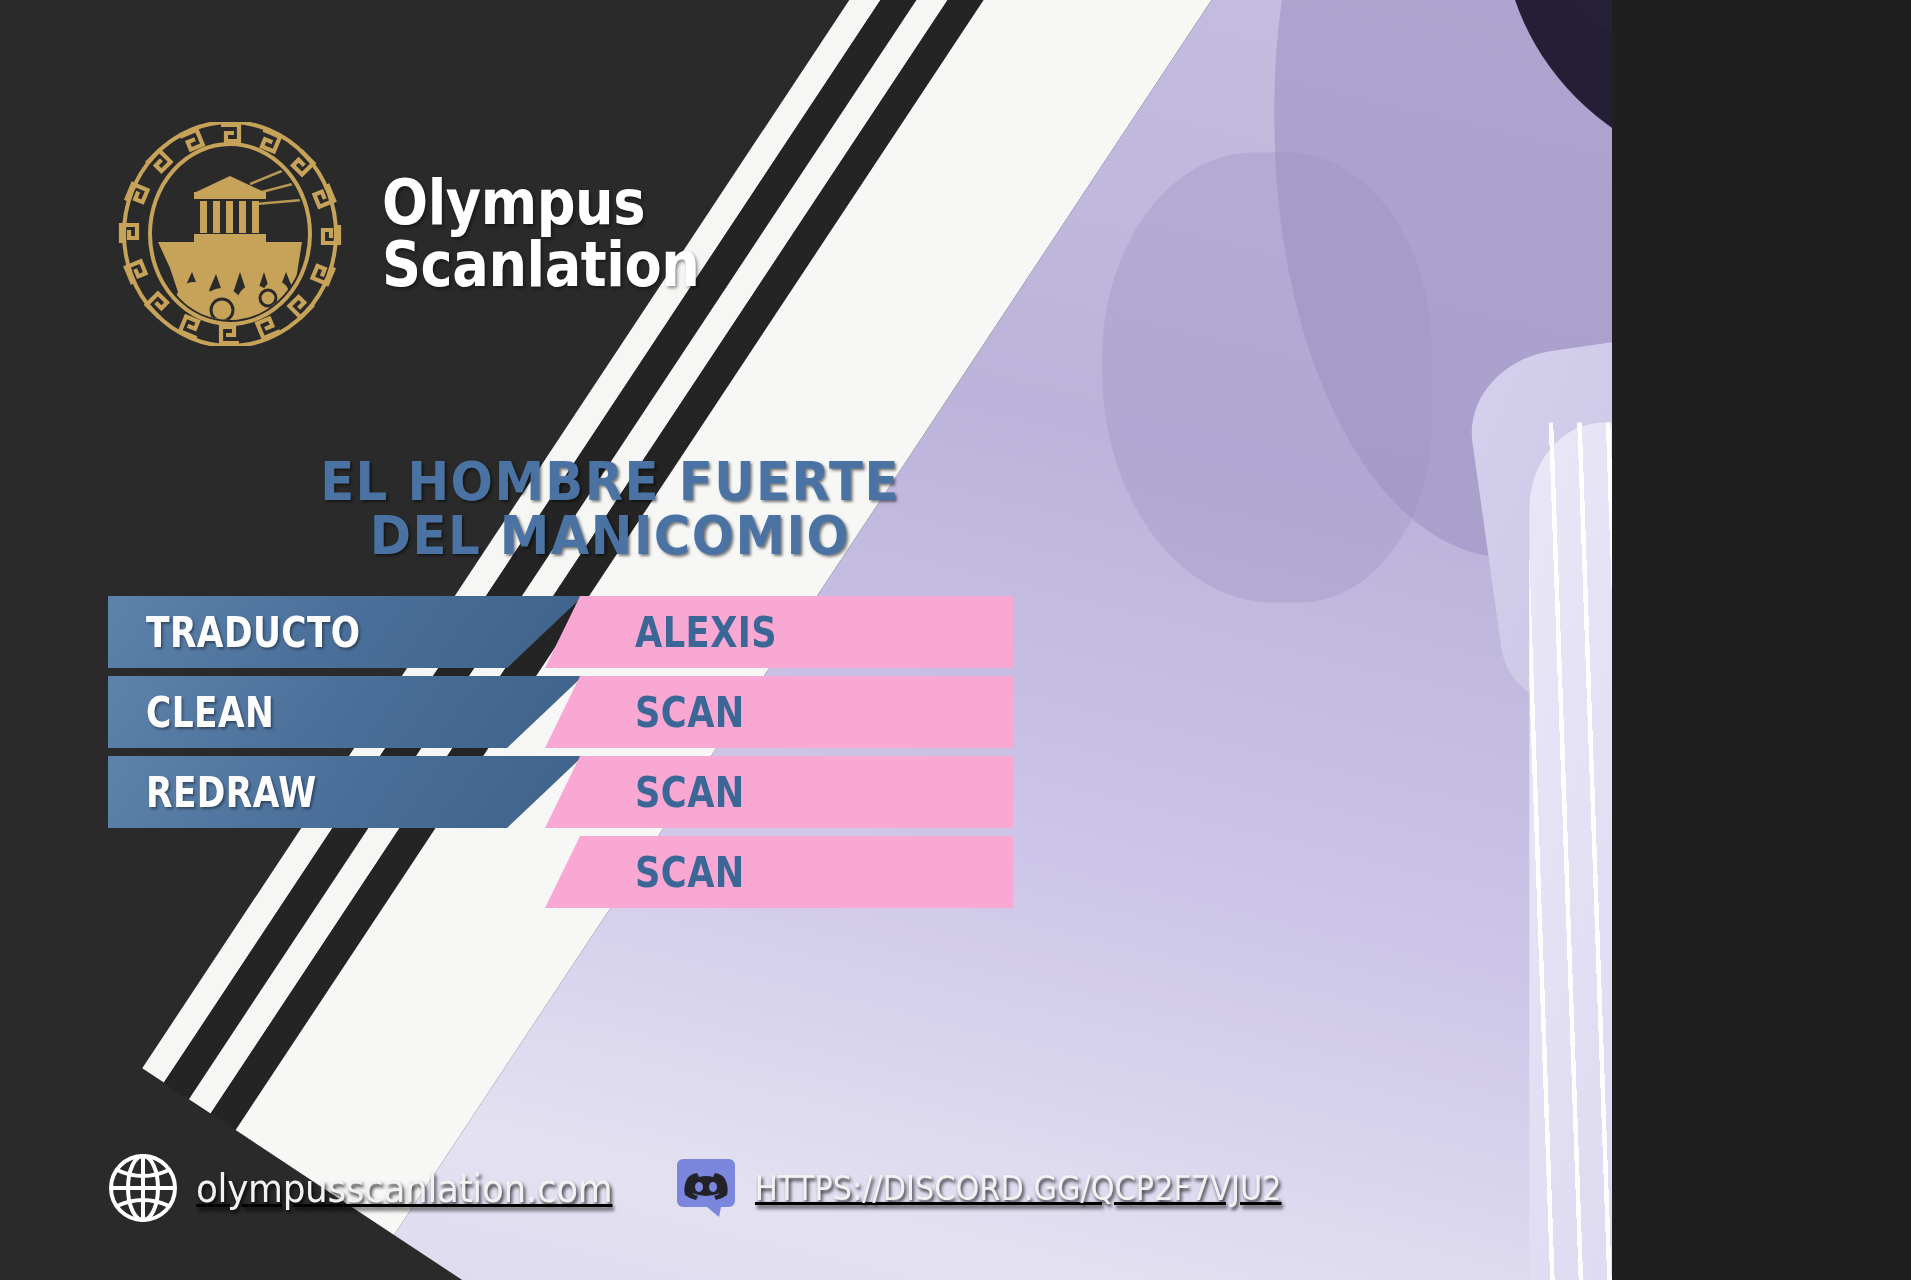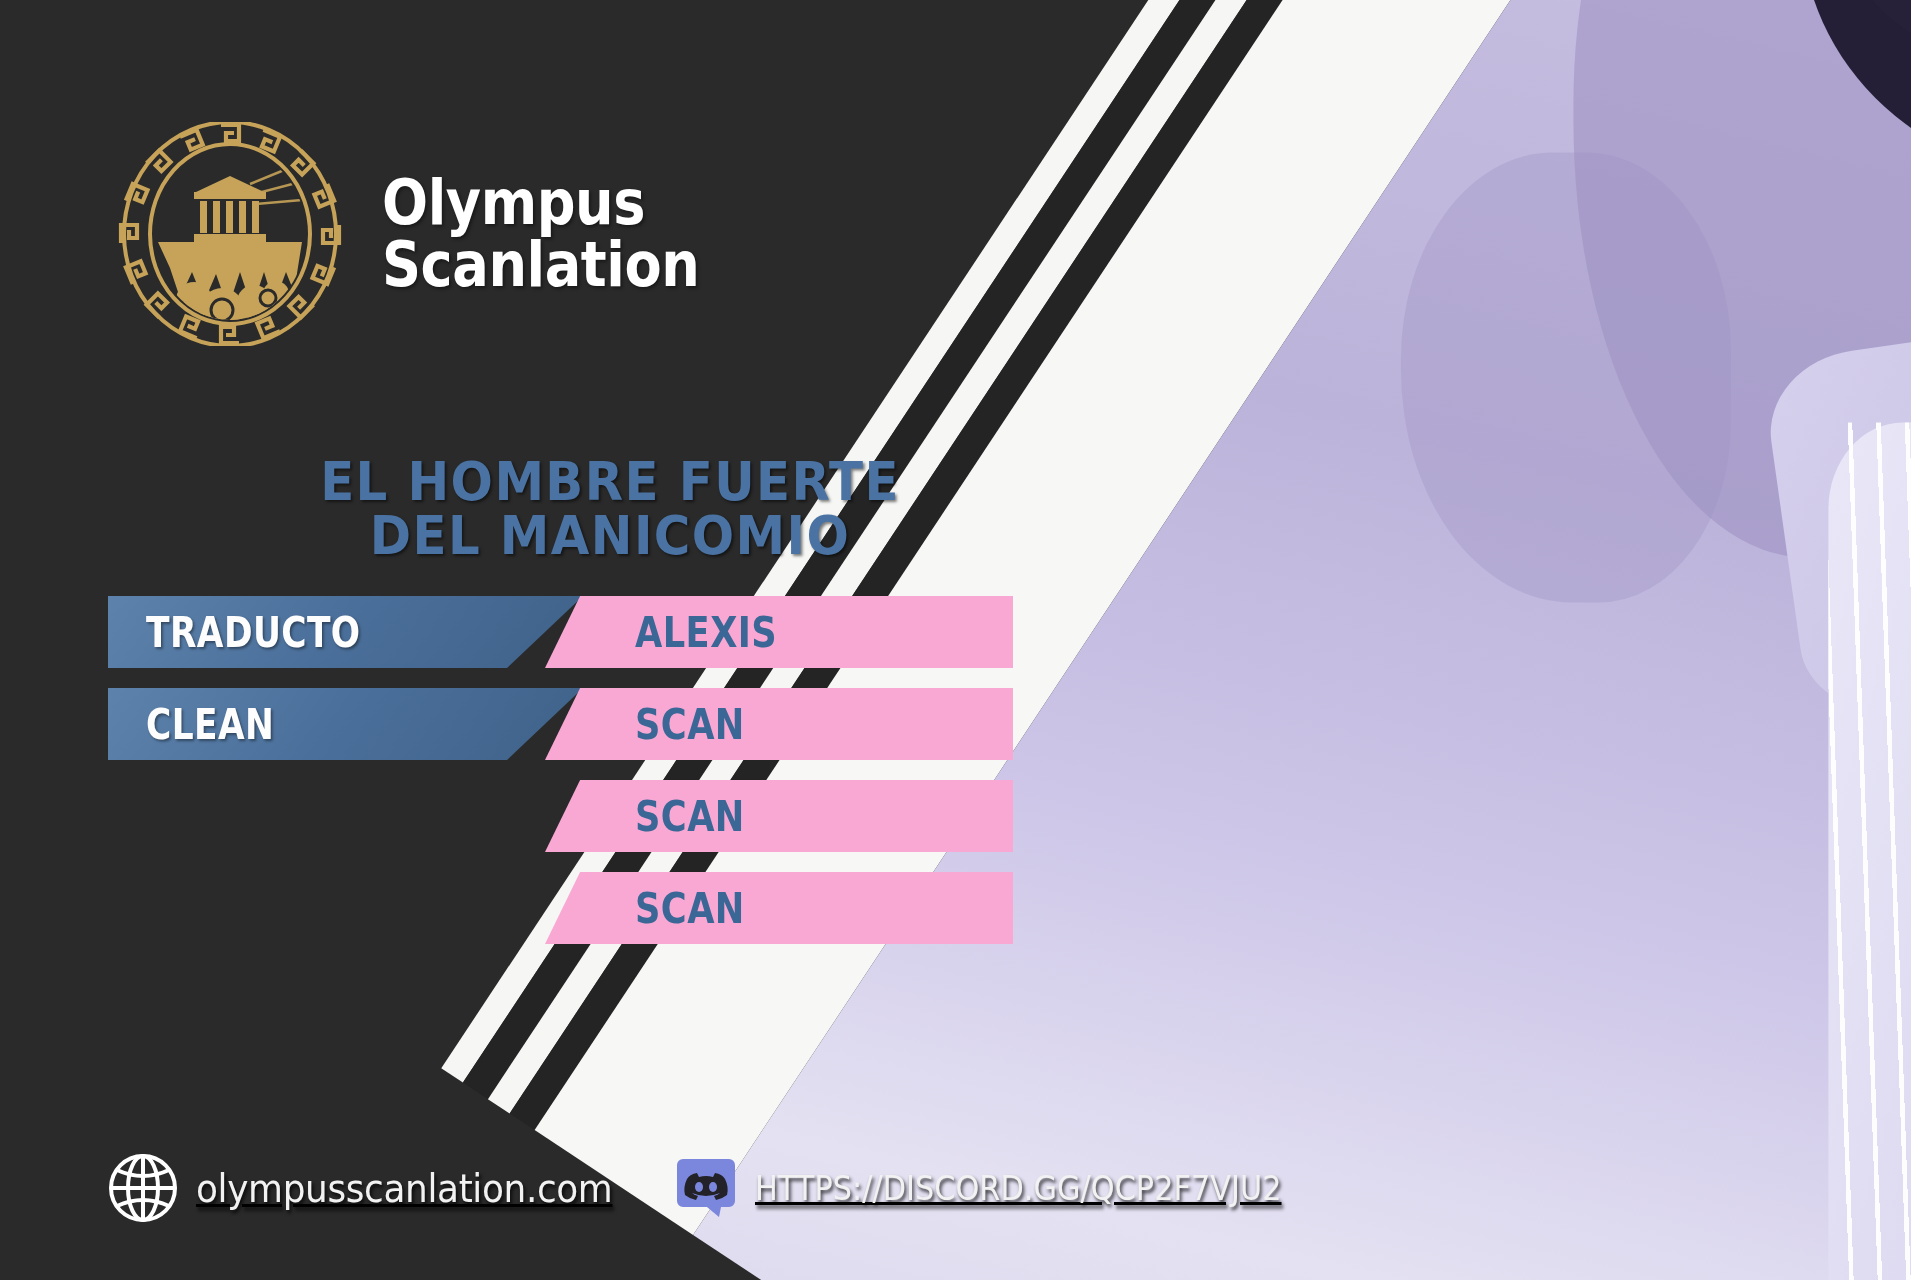--- a/index.html
+++ b/index.html
@@ -2,25 +2,26 @@
 <html><head>
 <meta charset="utf-8">
 <style>
   html, body {
     margin: 0;
     padding: 0;
     background: #1f1f1f;
   }
   #page {
     position: relative;
-    width: 1911px;
+    width: 1595px;
     height: 1280px;
     overflow: hidden;
     background: #2a2a2a;
     font-family: "Liberation Sans", sans-serif;
+    padding-left: 17px;
   }
 
   
   .art-layer {
     position: absolute;
     top: -260px;
     right: -430px;
     width: 1500px;
     height: 1900px;
     transform: rotate(33.5deg);
@@ -141,21 +142,21 @@
   
   .credits {
     position: absolute;
     left: 0;
     top: 596px;
     width: 1060px;
   }
   .credit-row {
     position: relative;
     height: 72px;
-    margin-bottom: 20px;
+    margin-bottom: 8px;
   }
   .credit-role {
     position: absolute;
     left: 108px;
     top: 0;
     width: 475px;
     height: 72px;
     background: linear-gradient(125deg, #5d82ab 0%, #4a6f9a 48%, #3f6289 100%);
     clip-path: polygon(0 0, 100% 0, 84% 100%, 0 100%);
     box-shadow: 0 2px 5px rgba(0,0,0,.5);
@@ -392,20 +393,23 @@
     <div class="credit-row">
       <div class="credit-role">
         <span class="credit-role-text">CLEAN</span>
       </div>
       <div class="credit-name">
         <span class="credit-name-text">SCAN</span>
       </div>
     </div>
 
     <div class="credit-row">
+      <div class="credit-role">
+        <span class="credit-role-text">REDRAW</span>
+      </div>
       <div class="credit-name">
         <span class="credit-name-text">SCAN</span>
       </div>
     </div>
 
 
     <div class="credit-row">
       <div class="credit-name">
         <span class="credit-name-text">SCAN</span>
       </div>

